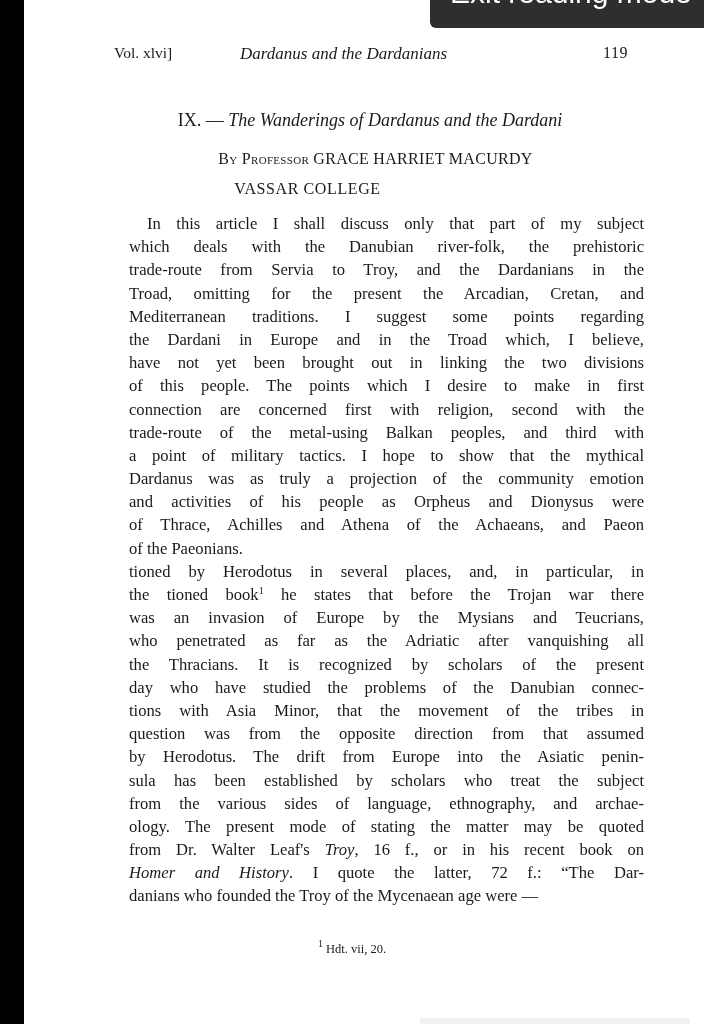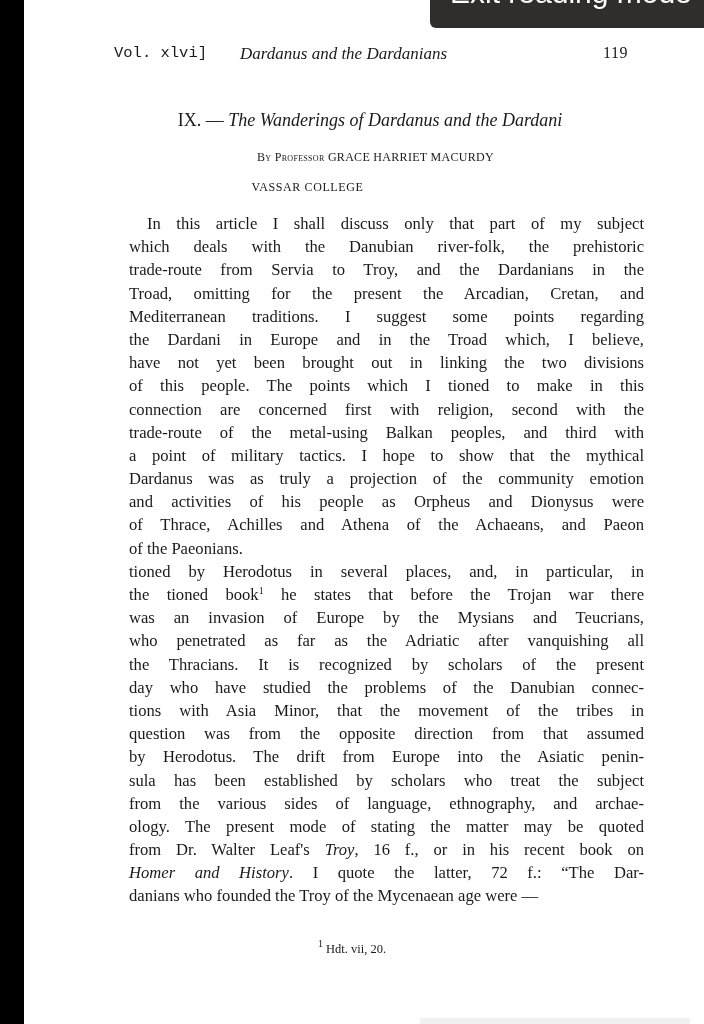--- a/index.html
+++ b/index.html
@@ -18,37 +18,37 @@
       color: #ffffff; font-family: "Liberation Sans", "DejaVu Sans", sans-serif;
       font-size: 30px; line-height: 30px; padding: 0 0 0 20px; box-sizing: border-box;
       overflow: hidden; white-space: nowrap; cursor: pointer;
     }
     .exit-btn span { display: block; margin-top: 0px; }
     .page { position: absolute; left: 0; top: 0; width: 704px; height: 1024px; }
     .running-head {
       position: absolute; top: 44px; left: 114px; width: 514px; height: 24px;
       font-size: 15.5px;
     }
-    .rh-vol { position: absolute; left: 0; top: 0; font-family: Liberation Mono, monospace; }
+    .rh-vol { position: absolute; left: 0; top: 0; }
     .rh-title { position: absolute; left: 126px; top: 0; font-style: italic; font-size: 17px; }
     .rh-page { position: absolute; right: 0; top: 0; font-size: 16px; letter-spacing: 0.5px; }
     .article-title {
       position: absolute; top: 110px; left: 0; width: 704px; text-align: center;
       font-size: 18px; padding-left: 36px; box-sizing: border-box;
     }
     .article-title .num { font-style: normal; margin-top: 11px; }
     .article-title .it { font-style: italic; }
     .byline {
       position: absolute; top: 150px; left: 0; width: 704px; text-align: center;
-      font-size: 12px; padding-left: 47px; box-sizing: border-box; letter-spacing: 0.3px;
+      font-size: 16px; padding-left: 47px; box-sizing: border-box; letter-spacing: 0.3px;
     }
     .sc { font-variant: small-caps; }
     .affil {
       position: absolute; top: 180px; left: 0; width: 559px; text-align: center;
-      font-size: 12px; letter-spacing: 0.6px; padding-left: 56px; box-sizing: border-box;
+      font-size: 16px; letter-spacing: 0.6px; padding-left: 56px; box-sizing: border-box;
     }
     .body-text {
       position: absolute; top: 212px; left: 129px; width: 515px;
       font-size: 16.6px; line-height: 23.2px; text-align: justify;
     }
     .line { display: block; white-space: nowrap; text-align: justify; text-align-last: justify; height: 23.2px; }
     .line.last { text-align-last: left; }
     .indent { padding-left: 18px; }
     sup { font-size: 10px; line-height: 0; vertical-align: 6px; }
     .footnote {
@@ -86,21 +86,21 @@
 
   <div class="body-text">
 
     <span class="line indent">In this article I shall discuss only that part of my subject</span>
     <span class="line">which deals with the Danubian river-folk, the prehistoric</span>
     <span class="line">trade-route from Servia to Troy, and the Dardanians in the</span>
     <span class="line">Troad, omitting for the present the Arcadian, Cretan, and</span>
     <span class="line">Mediterranean traditions.  I suggest some points regarding</span>
     <span class="line">the Dardani in Europe and in the Troad which, I believe,</span>
     <span class="line">have not yet been brought out in linking the two divisions</span>
-    <span class="line">of this people.  The points which I tioned to make in this</span>
+    <span class="line">of this people.  The points which I desire to make in first</span>
     <span class="line">connection are concerned first with religion, second with the</span>
     <span class="line">trade-route of the metal-using Balkan peoples, and third with</span>
     <span class="line">a point of military tactics.  I hope to show that the mythical</span>
     <span class="line">Dardanus was as truly a projection of the community emotion</span>
     <span class="line">and activities of his people as Orpheus and Dionysus were</span>
     <span class="line">of Thrace, Achilles and Athena of the Achaeans, and Paeon</span>
     <span class="line last">of the Paeonians.</span>
 
     <span class="line">tioned by Herodotus in several places, and, in particular, in</span>
     <span class="line"><span>the tioned book</span><sup>1</sup><span> he states that before the Trojan war there</span></span>

